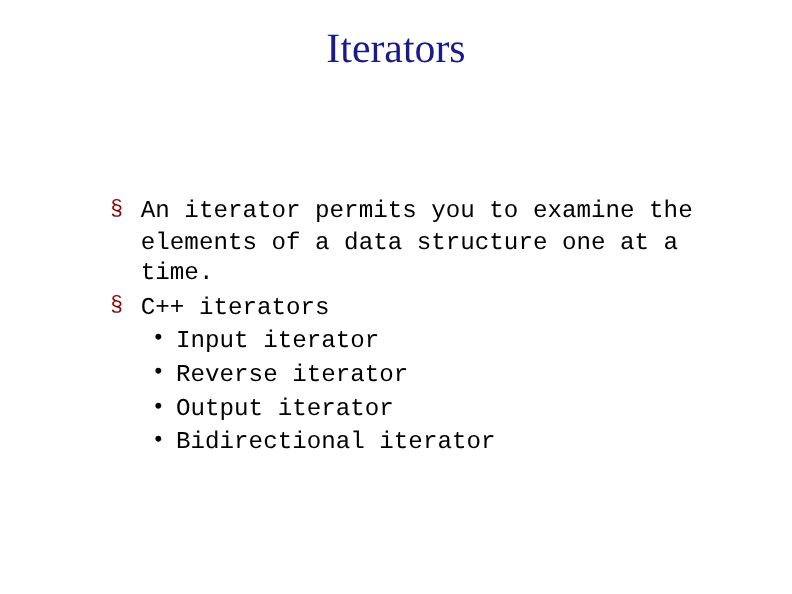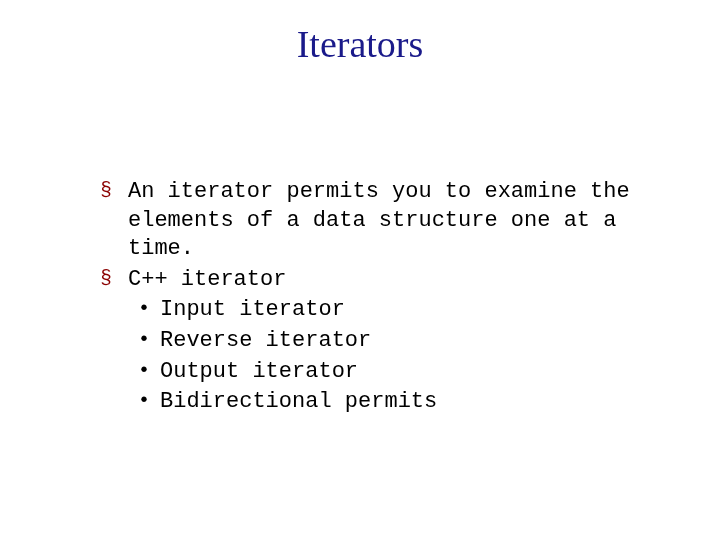--- a/index.html
+++ b/index.html
@@ -64,19 +64,19 @@
     font-size: 20px;
   }
 </style>
 </head>
 <body>
 
 <div class="slide">
   <div class="title">Iterators</div>
   <div class="body">
     <div class="l1">An iterator permits you to examine the elements of a data structure one at a time.</div>
-    <div class="l1">C++ iterator</div>
+    <div class="l1">C++ iterators</div>
     <div class="l2">Input iterator</div>
     <div class="l2">Reverse iterator</div>
     <div class="l2">Output iterator</div>
-    <div class="l2">Bidirectional permits</div>
+    <div class="l2">Bidirectional iterator</div>
   </div>
 </div>
 
 </body></html>

